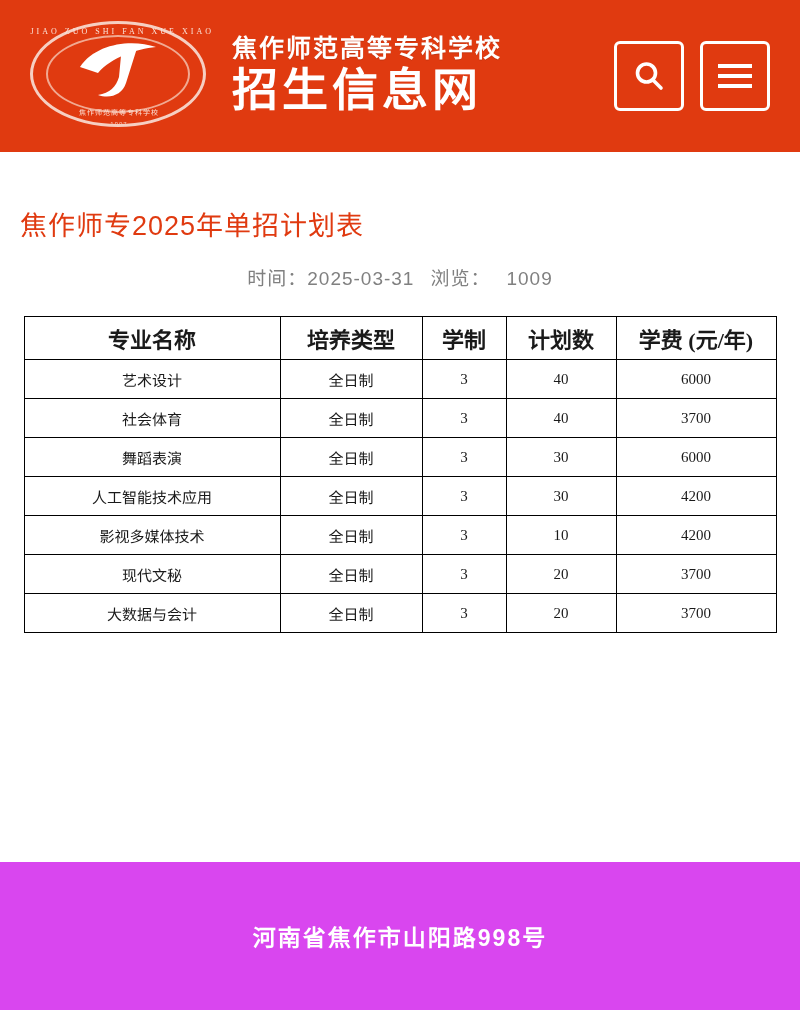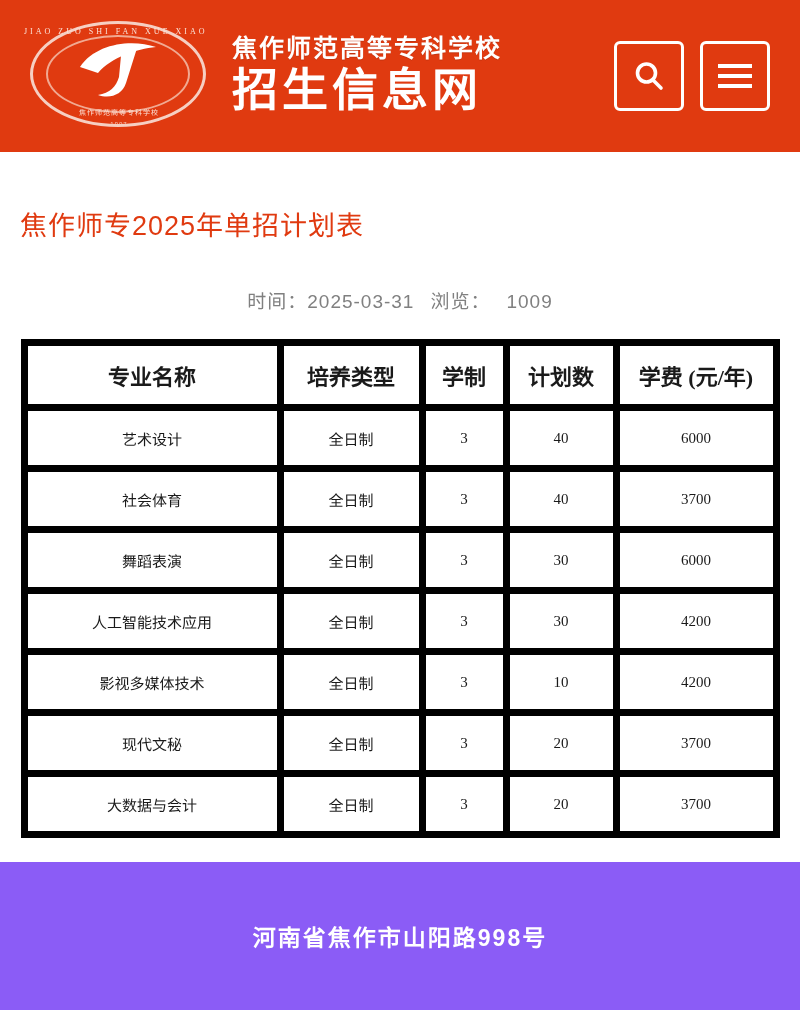--- a/index.html
+++ b/index.html
@@ -53,21 +53,21 @@
     border: 2px solid #f3bda9;
     border-radius: 50%;
     box-sizing: border-box;
     opacity: .85;
   }
   .logo-top-text {
     position: absolute;
     top: 12px;
     left: 0;
     width: 190px;
-    text-align: left;
+    text-align: right;
     color: #fbe2d8;
     font-size: 8px;
     letter-spacing: 3px;
     font-family: "Liberation Serif", "DejaVu Serif", serif;
   }
   .logo-bottom-text {
     position: absolute;
     bottom: 16px;
     left: 0;
     width: 190px;
@@ -147,42 +147,42 @@
     font-size: 27px;
     font-weight: normal;
     letter-spacing: 1px;
     margin: 52px 0 0 0;
     font-family: "Liberation Sans", "DejaVu Sans", sans-serif;
   }
   .meta-line {
     text-align: center;
     color: #808080;
     font-size: 19px;
-    margin-top: 43px;
+    margin-top: 20px;
     letter-spacing: 1px;
   }
   .meta-line .gap { display: inline-block; width: 16px; }
 
   
   .table-wrap {
     margin-top: 26px;
   }
   table.plan {
     border-collapse: collapse;
     width: 752px;
     margin: 0 auto;
     table-layout: fixed;
   }
   table.plan th, table.plan td {
-    border: 7px solid #000000;
+    border: 1px solid #000000;
     text-align: center;
     font-family: "Liberation Serif", "DejaVu Serif", serif;
     color: #1a1a1a;
     height: 38px;
-    padding: 8px 2px;
+    padding: 0 2px;
     white-space: nowrap;
     overflow: hidden;
   }
   table.plan th {
     font-size: 22px;
     font-weight: bold;
     height: 42px;
   }
   table.plan td {
     font-size: 15px;
@@ -193,21 +193,21 @@
   col.c3 { width: 110px; }
   col.c4 { width: 160px; }
 
   
   .footer {
     position: absolute;
     left: 0;
     bottom: 0;
     width: 800px;
     height: 148px;
-    background: #8b5cf6;
+    background: #d946ef;
     color: #ffffff;
     display: flex;
     align-items: center;
     justify-content: center;
   }
   .footer-text {
     font-size: 23px;
     font-weight: bold;
     letter-spacing: 2px;
   }

